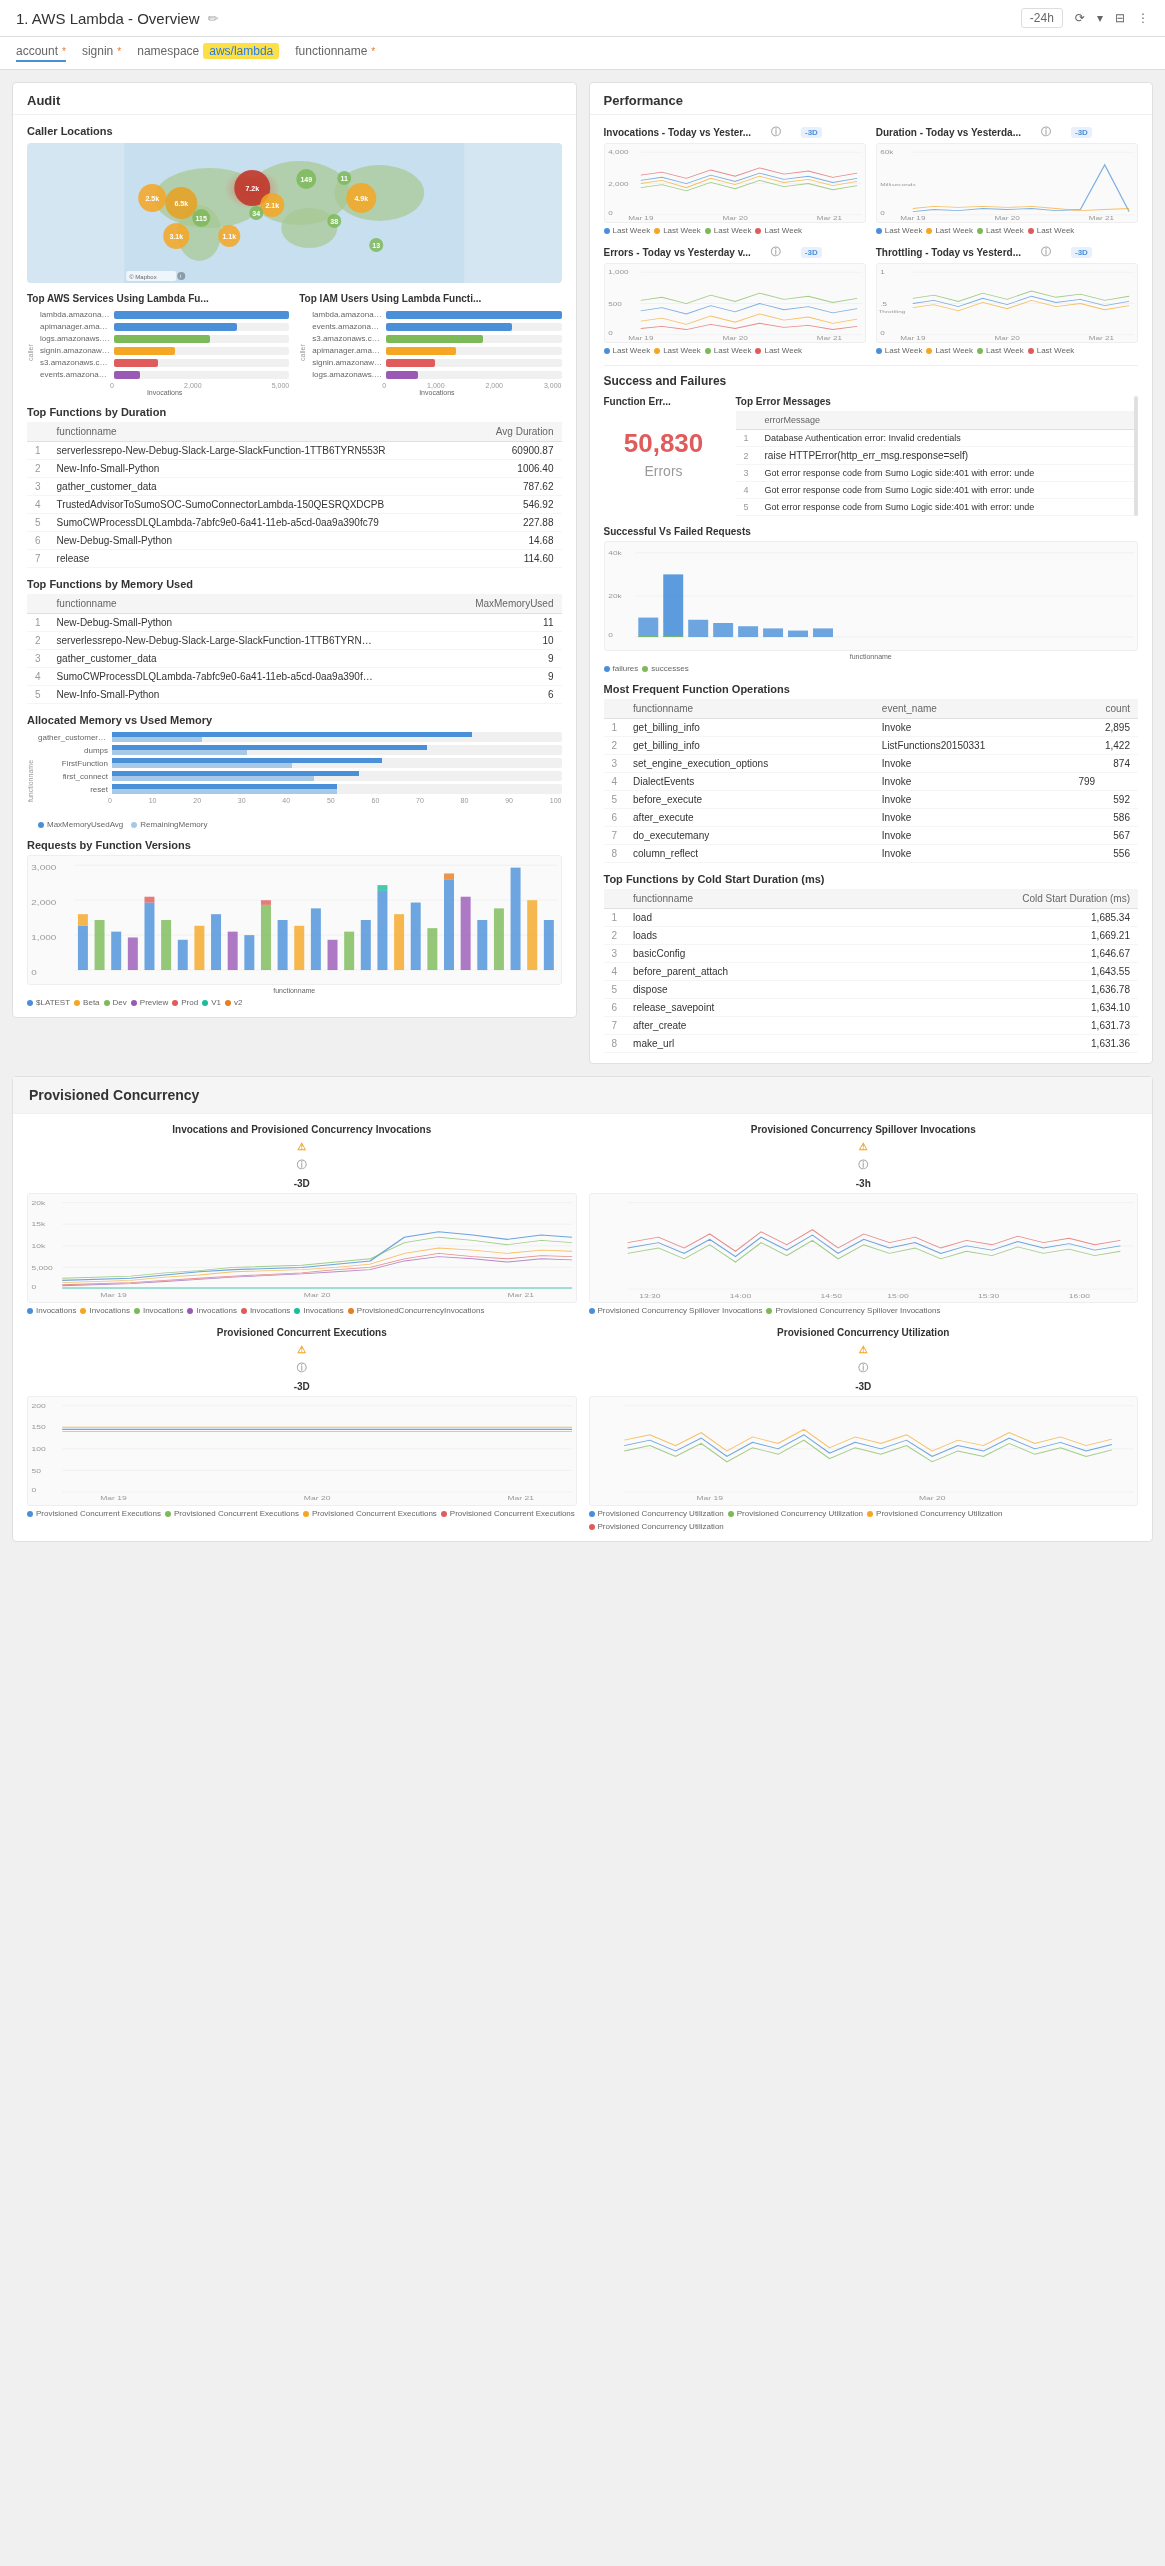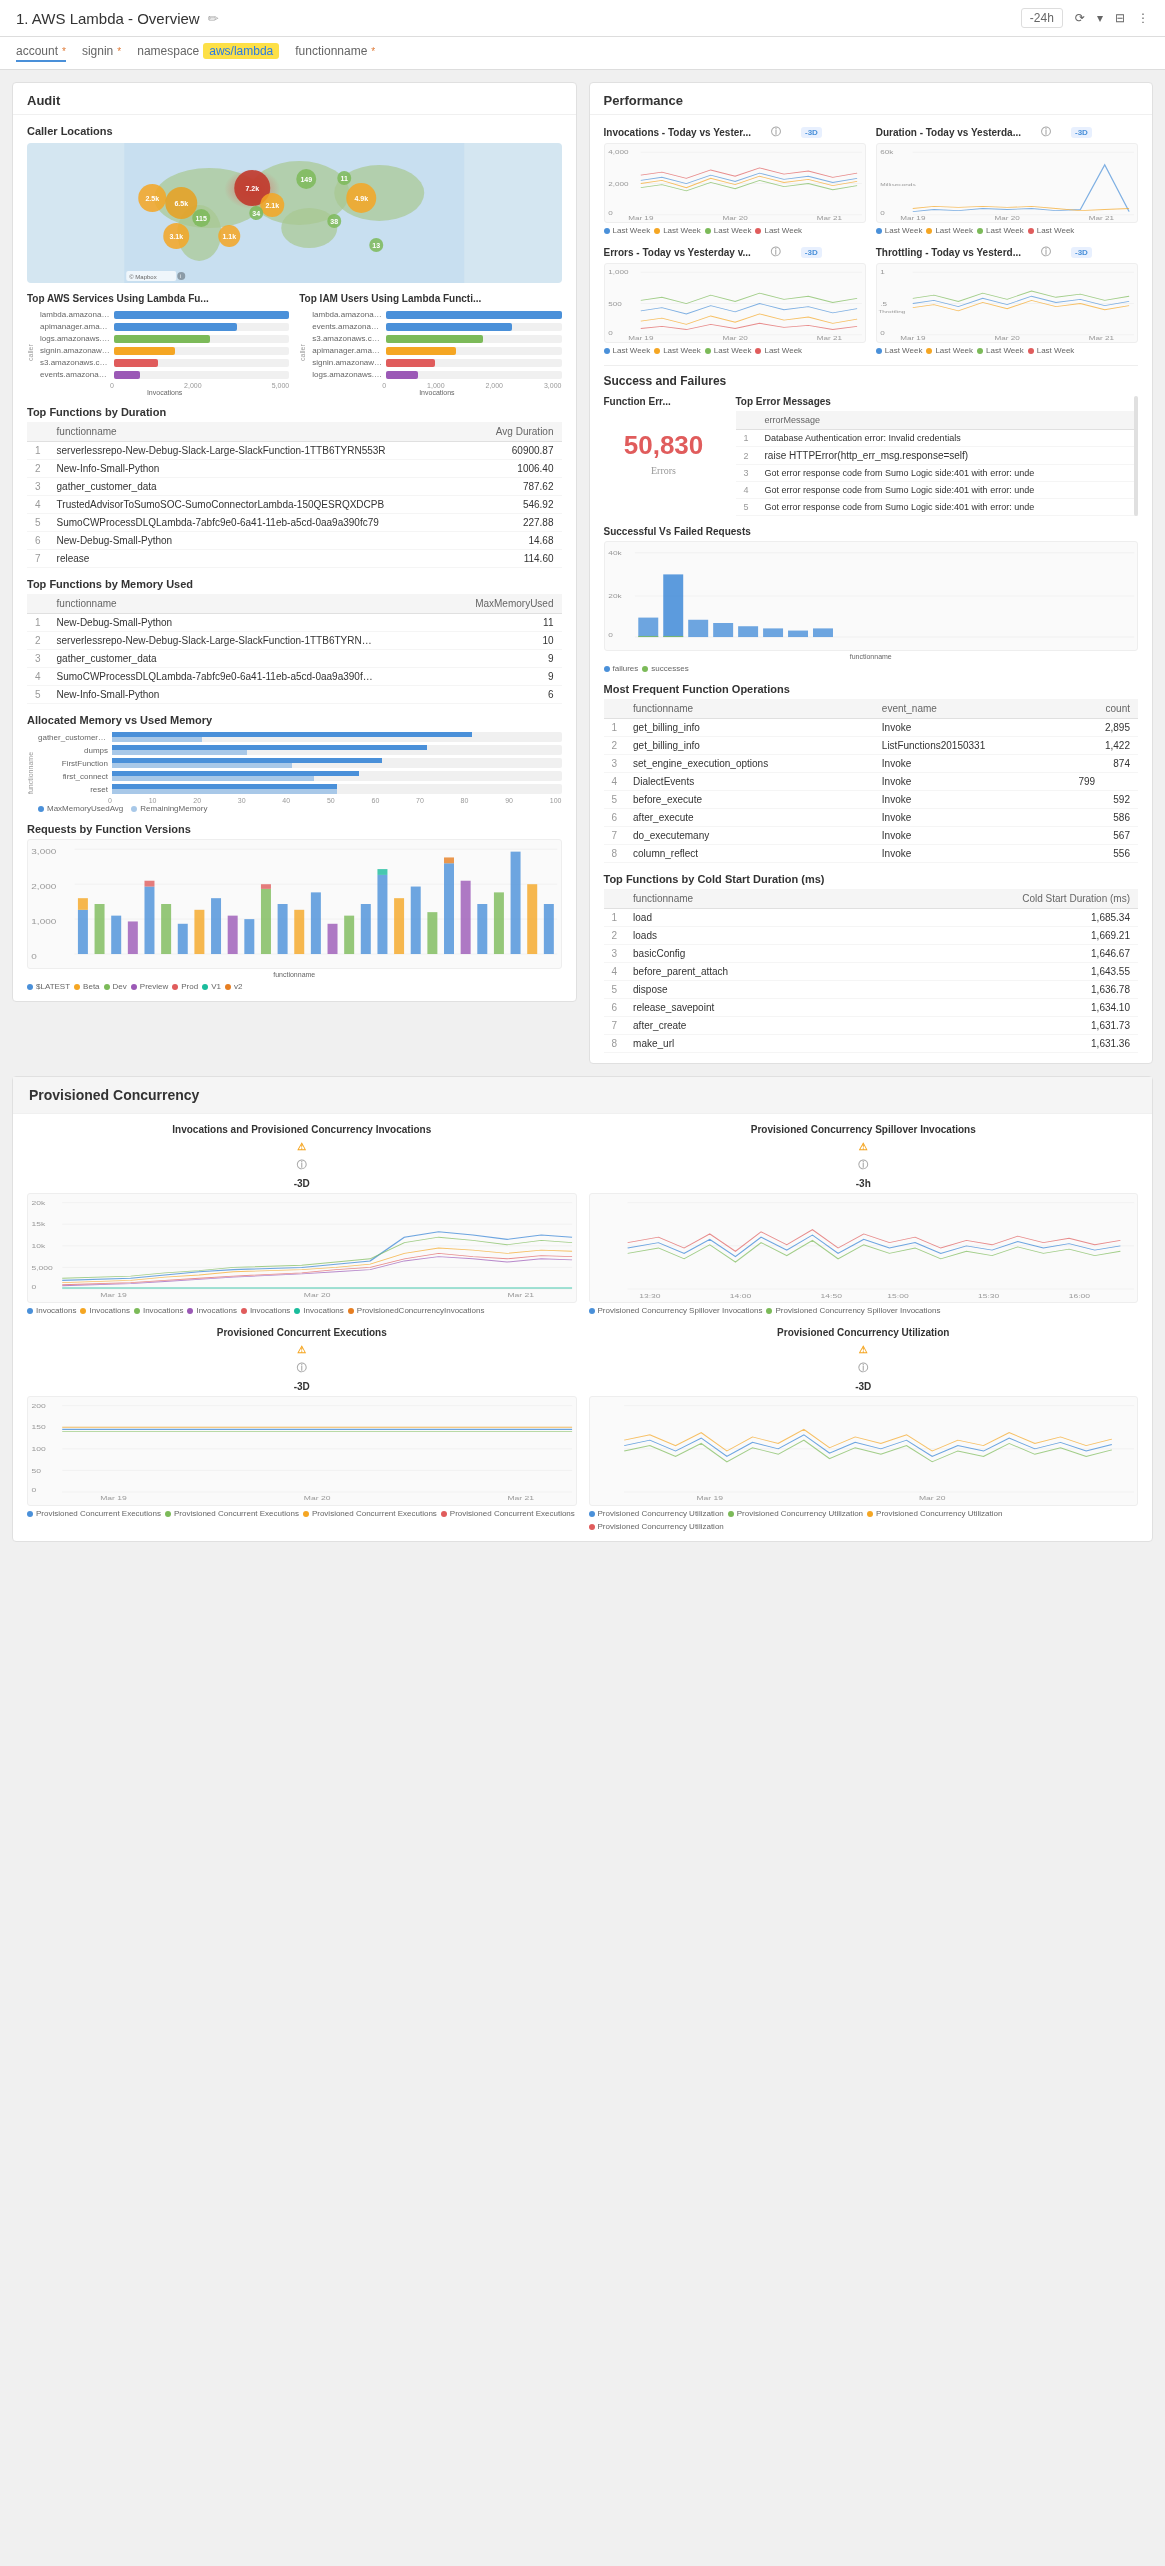--- a/index.html
+++ b/index.html
@@ -411,21 +411,21 @@
                 <span style="font-size:7px;color:#999;">20</span>
                 <span style="font-size:7px;color:#999;">30</span>
                 <span style="font-size:7px;color:#999;">40</span>
                 <span style="font-size:7px;color:#999;">50</span>
                 <span style="font-size:7px;color:#999;">60</span>
                 <span style="font-size:7px;color:#999;">70</span>
                 <span style="font-size:7px;color:#999;">80</span>
                 <span style="font-size:7px;color:#999;">90</span>
                 <span style="font-size:7px;color:#999;">100</span>
               </div>
-              <div style="display:flex;gap:8px;margin-top:0;">
+              <div style="display:flex;gap:8px;margin-top:16px;">
                 <div class="legend-item">
                     <span class="legend-dot" style="background:#4a90d9;"></span>
                     <span>MaxMemoryUsedAvg</span>
                   </div>
                 <div class="legend-item">
                     <span class="legend-dot" style="background:#a8c8e8;"></span>
                     <span>RemainingMemory</span>
                   </div>
               </div>
             </div>
@@ -700,21 +700,21 @@
 
         <div style="border-top:1px solid #eee;margin-top:10px;padding-top:8px;">
           <div style="font-size:12px;font-weight:600;margin-bottom:8px;">Success and Failures</div>
 
           <div style="display:flex;gap:12px;">
 
             <div style="flex:0 0 120px;">
               <div style="font-size:10px;font-weight:600;margin-bottom:6px;">Function Err...</div>
               <div style="display:flex;flex-direction:column;align-items:center;justify-content:center;height:80px;">
                 <div style="font-size:26px;font-weight:700;color:#e05c5c;">50,830</div>
-                <div style="font-size:10px;color:#999;margin-top:4px;font-family:Liberation Serif, serif;">Errors</div>
+                <div style="font-size:14px;color:#999;margin-top:4px;">Errors</div>
               </div>
             </div>
 
             <div style="flex:1;position:relative;">
               <div style="font-size:10px;font-weight:600;margin-bottom:4px;">Top Error Messages</div>
               <table class="data-table" style="font-size:9px;">
                 <thead>
                   <tr>
                     <th></th>
                     <th>errorMessage</th>

